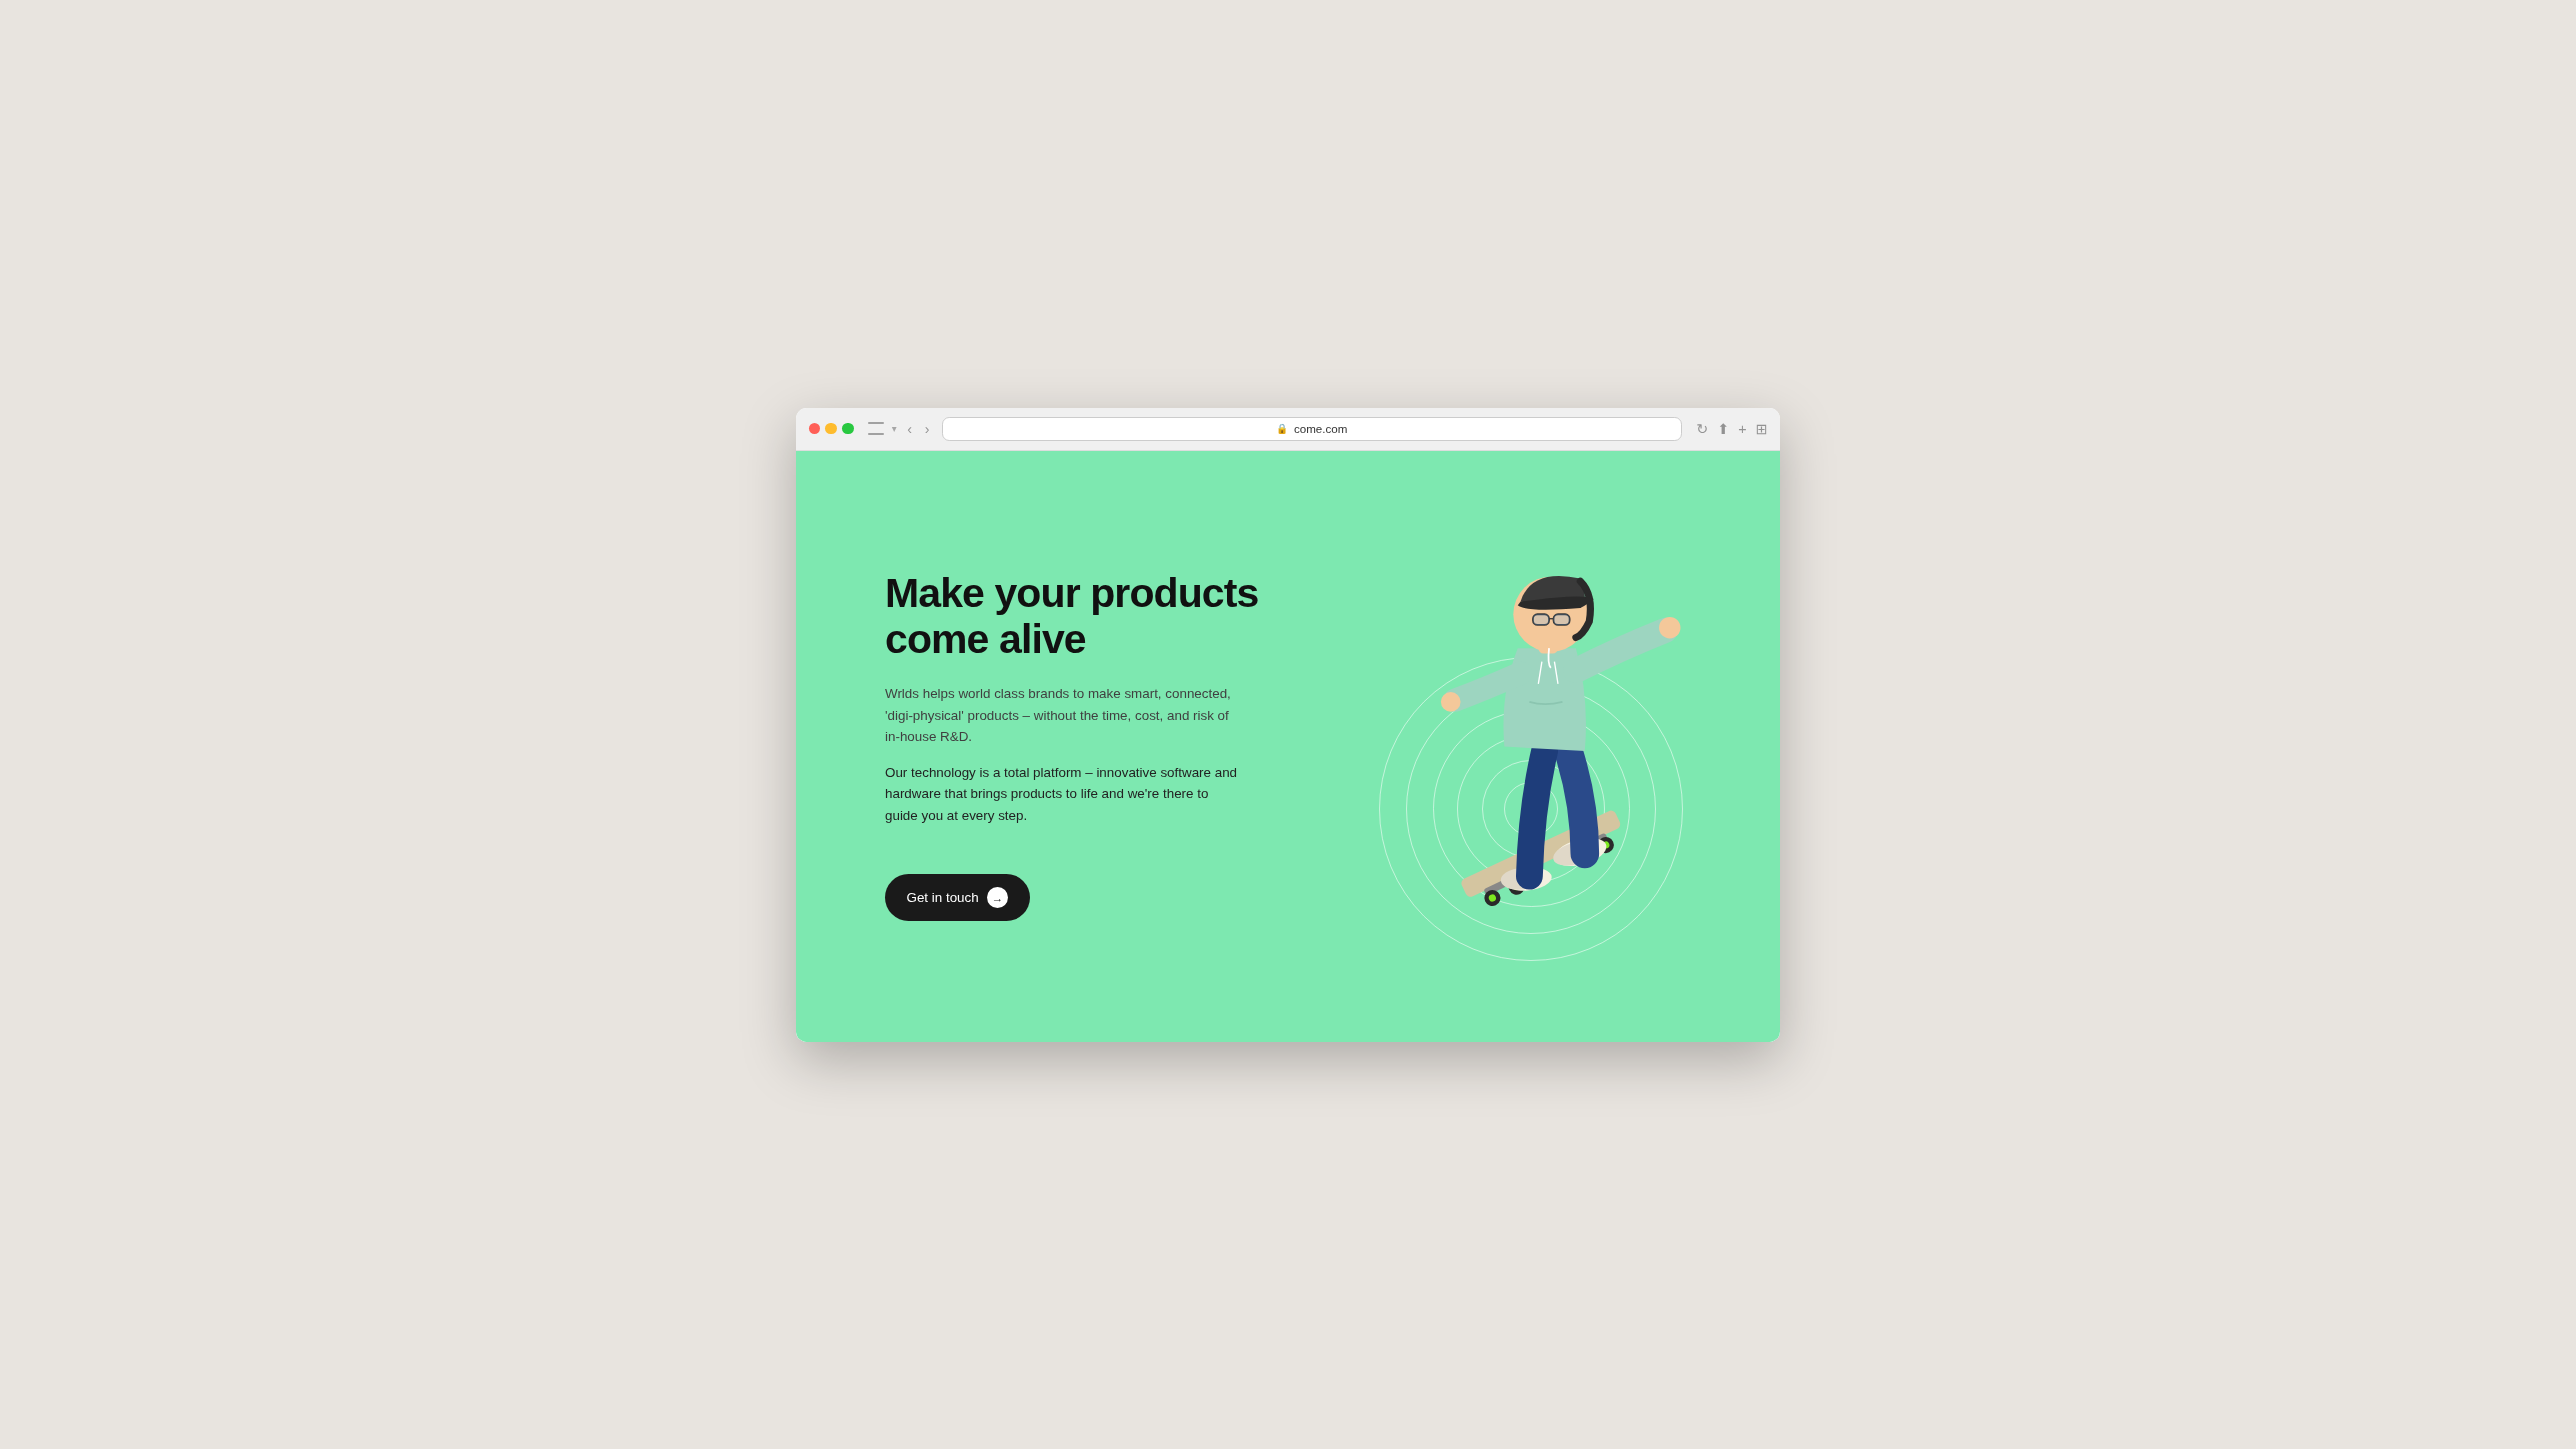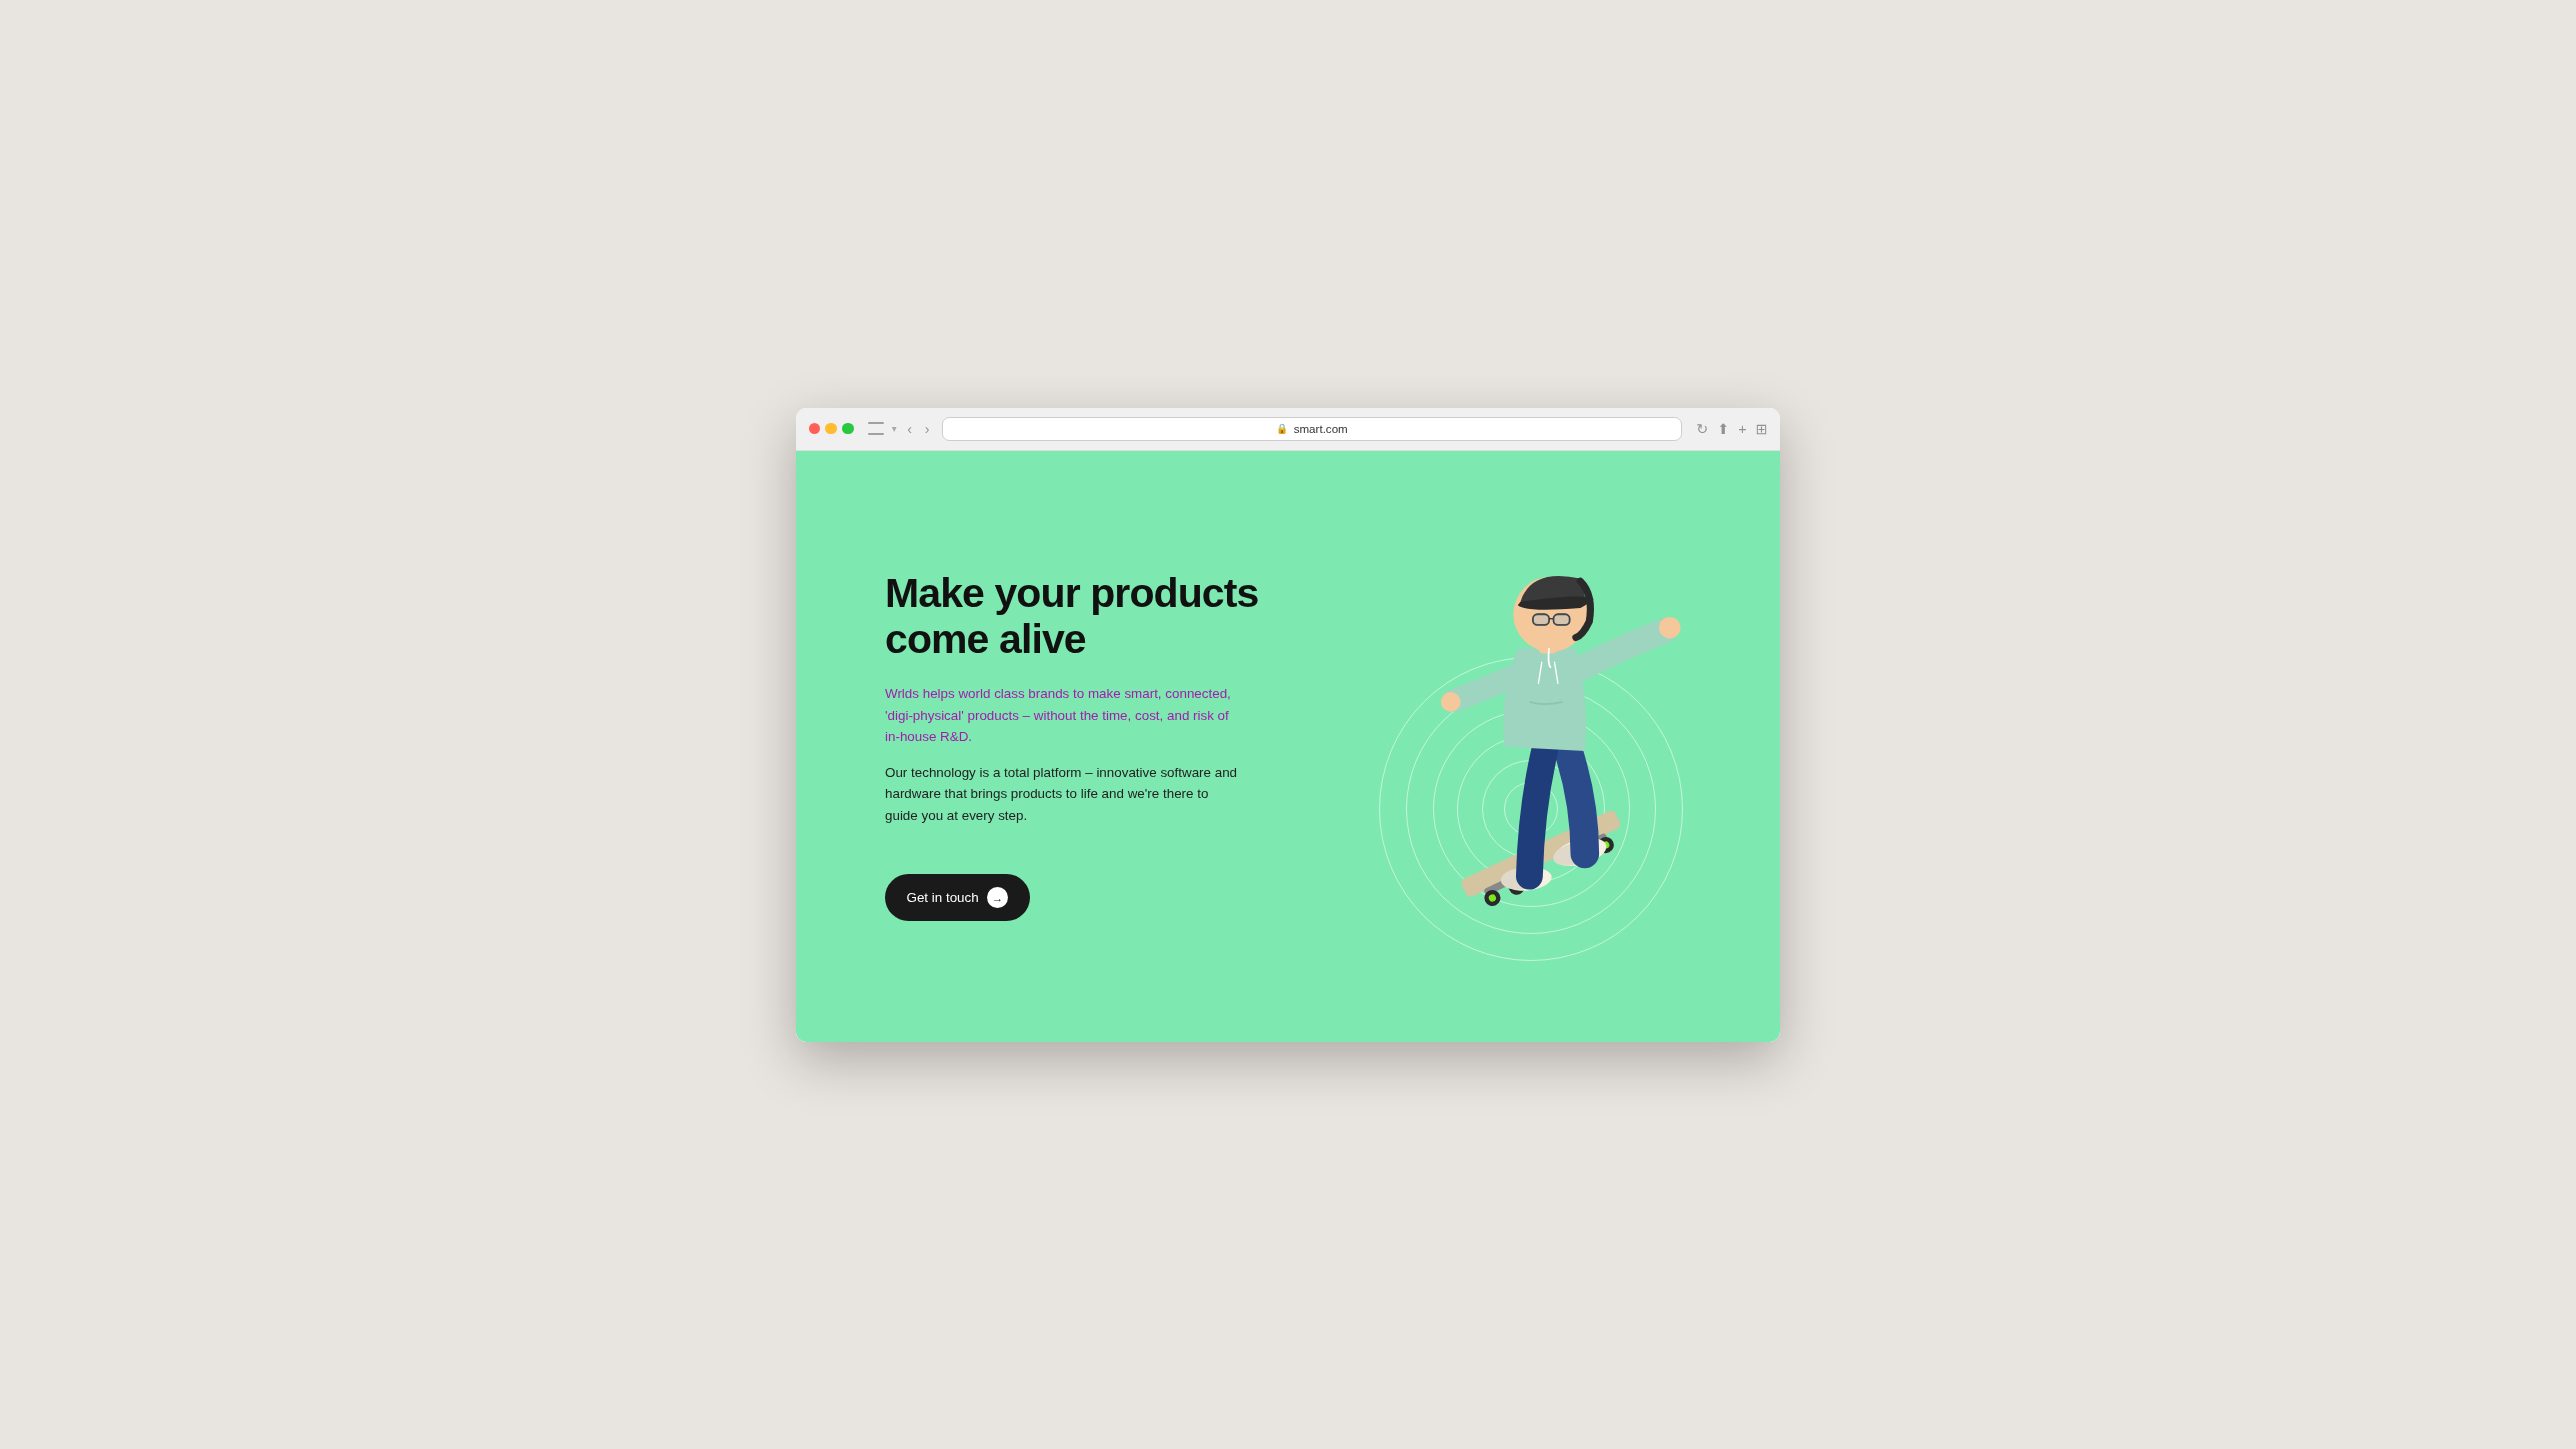--- a/index.html
+++ b/index.html
@@ -169,21 +169,21 @@
       font-size: 41px;
       font-weight: 700;
       color: #111;
       line-height: 1.1;
       margin-bottom: 21.5px;
       letter-spacing: -0.9px;
     }
 
     .hero-desc {
       font-size: 13.4px;
-      color: #a21caf;
+      color: #404040;
       line-height: 1.6;
       margin-bottom: 14.3px;
       max-width: 358px;
     }
 
     .hero-desc2 {
       font-size: 13.4px;
       color: #222;
       line-height: 1.6;
       margin-bottom: 48px;
@@ -271,21 +271,21 @@
         <span></span>
           <span></span>
       </div>
       <span style="font-size:9.8px;opacity:0.3;margin:0 1.8px;">▾</span>
       <button class="nav-btn">‹</button>
       <button class="nav-btn">›</button>
     </div>
 
     <div class="address-bar">
       <span class="lock-icon">🔒</span>
-      <span>smart.com</span>
+      <span>come.com</span>
     </div>
 
     <div class="browser-actions">
       <button class="browser-action-btn">↻</button>
       <button class="browser-action-btn">⬆</button>
       <button class="browser-action-btn">+</button>
       <button class="browser-action-btn">⊞</button>
     </div>
   </div>
 

